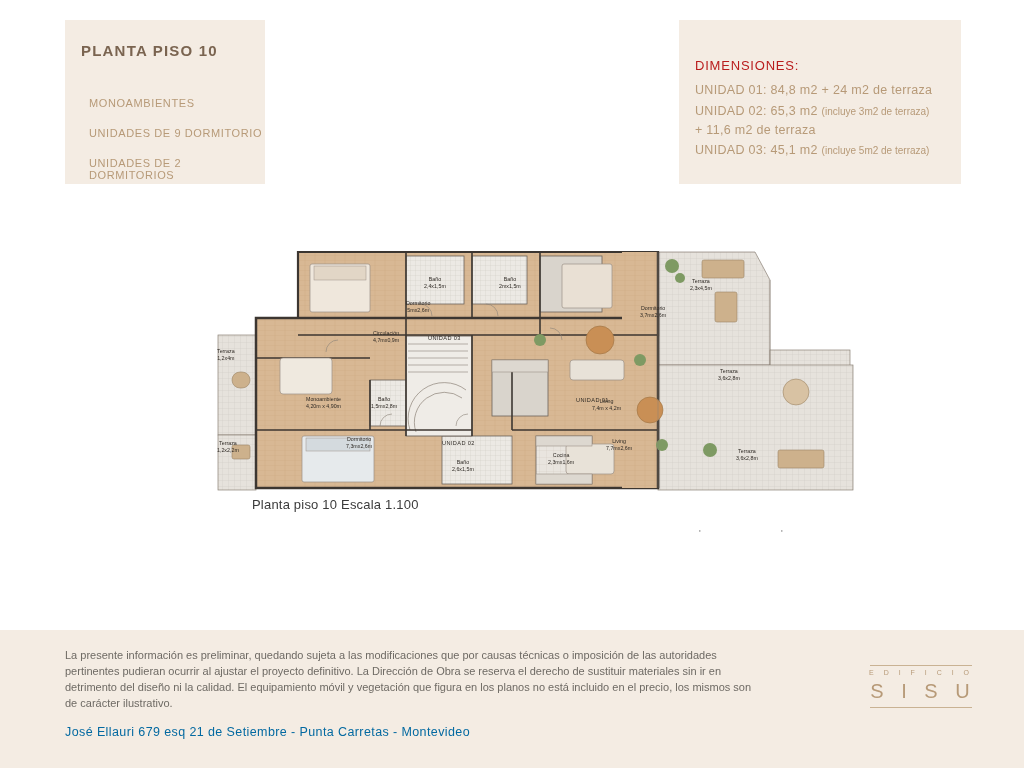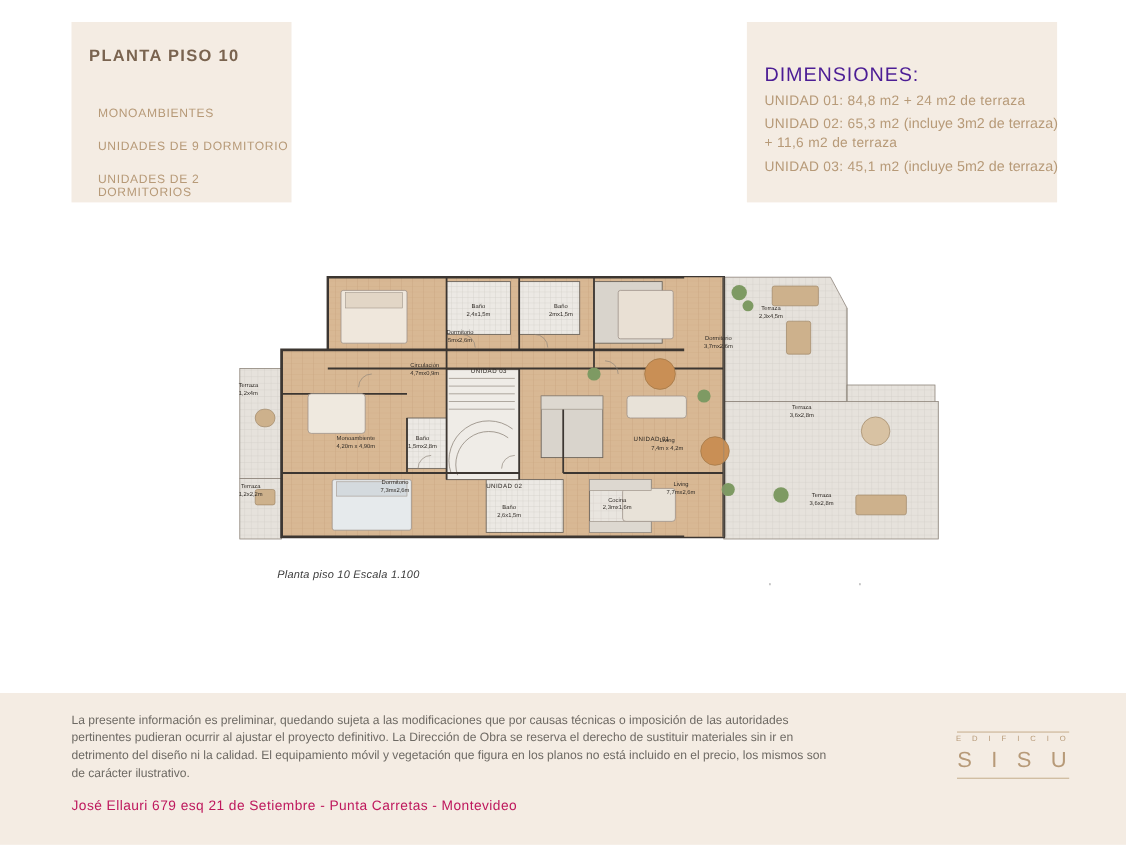--- a/index.html
+++ b/index.html
@@ -50,56 +50,55 @@
 
   .box-right {
     position: absolute;
     left: 679px; top: 20px;
     width: 282px; height: 164px;
     background: #f4ece3;
   }
   .box-right .dim-title {
     position: absolute;
     left: 16px; top: 38px;
-    font-size: 18px;
+    font-size: 13px;
     letter-spacing: 0.8px;
-    color: #4c1d95;
+    color: #b91c1c;
   }
   .box-right .dim-line {
     position: absolute;
     left: 16px;
     font-size: 12.5px;
     letter-spacing: 0.3px;
     color: #b79a78;
     white-space: nowrap;
   }
   .box-right .dim-line .small {
-    font-size: 13px;
+    font-size: 10px;
     letter-spacing: 0;
   }
   .box-right .d1 { top: 63px; }
   .box-right .d2 { top: 84px; }
   .box-right .d3 { top: 103px; }
   .box-right .d4 { top: 123px; }
 
   
   .plan {
     position: absolute;
     left: 210px; top: 240px;
     width: 660px; height: 270px;
   }
   .plan svg { display:block; }
 
   .plan-caption {
     position: absolute;
-    left: 252px; top: 517px;
-    font-size: 10px;
+    left: 252px; top: 497px;
+    font-size: 13px;
     color: #3b3b3b;
     letter-spacing: 0.2px;
-    font-style: italic;
   }
 
   .room-label {
     position: absolute;
     font-size: 5.3px;
     line-height: 1.25;
     color: #2f2a25;
     text-align: center;
     font-family: "Liberation Sans", sans-serif;
     white-space: nowrap;
@@ -125,21 +124,21 @@
     width: 700px;
     font-size: 11px;
     line-height: 1.45;
     color: #6e6a64;
   }
   .footer .address {
     position: absolute;
     left: 65px; top: 95px;
     font-size: 12.5px;
     letter-spacing: 0.4px;
-    color: #be185d;
+    color: #0369a1;
     text-align: right;
   }
   .logo {
     position: absolute;
     left: 866px; top: 35px;
     width: 110px;
     text-align: center;
     color: #b79a78;
   }
   .logo .rule {

